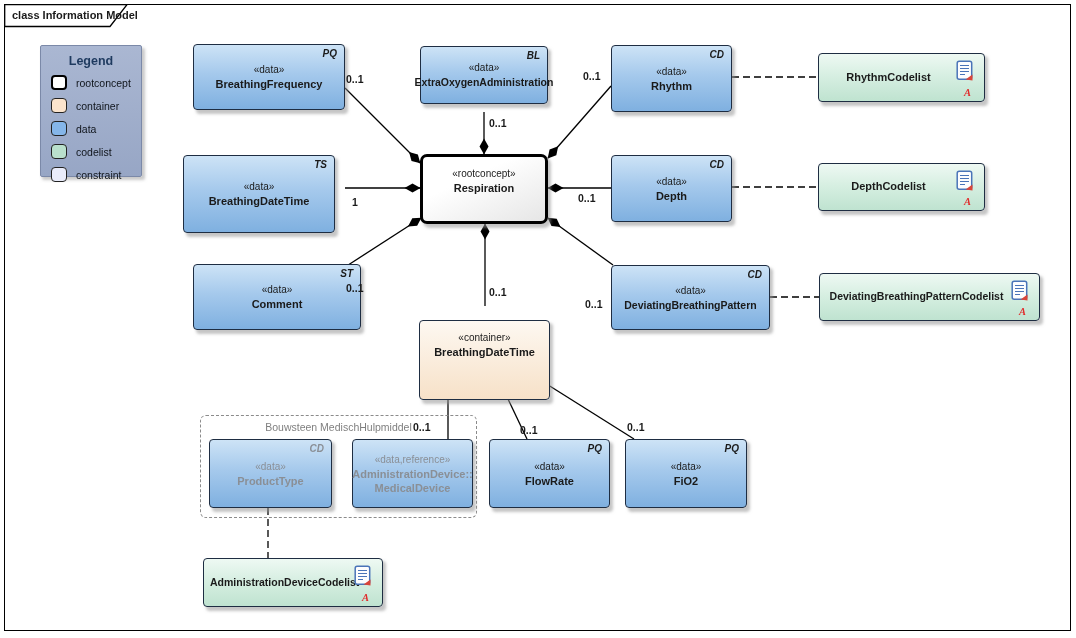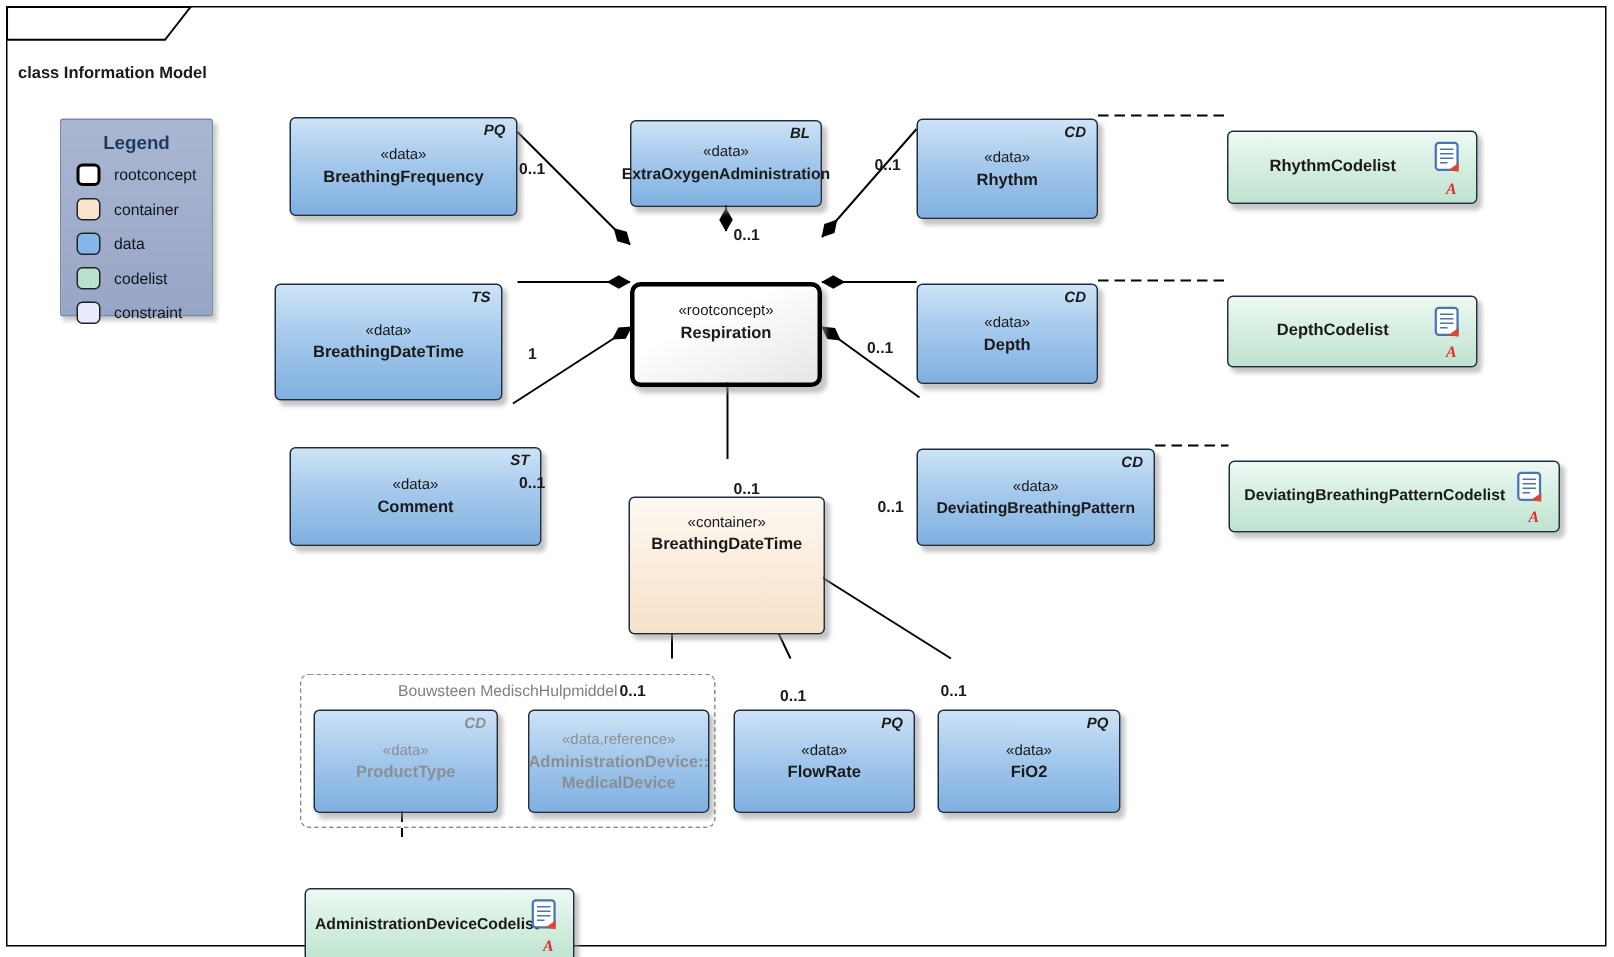--- a/index.html
+++ b/index.html
@@ -41,21 +41,21 @@
         font-weight:bold;font-style:italic;font-family:"Liberation Serif",serif;}
   
   .boundary{position:absolute;left:200px;top:415px;width:277px;height:103px;box-sizing:border-box;
             border:1.4px dashed #8b8b8b;border-radius:6px;}
   .boundary-label{position:absolute;left:0;right:0;top:5px;text-align:center;
                   font-size:10.5px;color:#7f7f7f;}
   
   .mult{position:absolute;font-size:10.5px;font-weight:bold;white-space:nowrap;}
   
   #edges{position:absolute;left:0;top:0;z-index:0;}
-  .node,.codelist,.legend,.boundary,.mult,.tab{z-index:2;margin-top:34px;}
+  .node,.codelist,.legend,.boundary,.mult,.tab{z-index:2;}
 </style>
 </head>
 <body>
 
 <div class="frame"></div>
 
 <svg id="edges" width="1076" height="638">
   <defs>
     <marker id="dia" markerUnits="userSpaceOnUse" markerWidth="18" markerHeight="12" refX="16.5" refY="6" orient="auto">
       <path d="M1,6 L9,1.5 L17,6 L9,10.5 Z" fill="#000"></path>
@@ -154,21 +154,21 @@
   <div class="stereo">«data»</div>
   <div class="nname">Comment</div>
 </div>
 
 <div class="node data-node" style="left:611px;top:265px;width:159px;height:65px">
   <span class="tag">CD</span>
   <div class="stereo">«data»</div>
   <div class="nname" style="font-size:10.5px">DeviatingBreathingPattern</div>
 </div>
 
-<div class="node container-node" style="left:419px;top:297px;width:131px;height:92px;justify-content:flex-start;padding-top:10px">
+<div class="node container-node" style="left:419px;top:320px;width:131px;height:80px;justify-content:flex-start;padding-top:10px">
   <div class="stereo">«container»</div>
   <div class="nname">BreathingDateTime</div>
 </div>
 
 <div class="boundary">
   <div class="boundary-label">Bouwsteen MedischHulpmiddel</div>
 </div>
 
 <div class="node data-node ref" style="left:209px;top:439px;width:123px;height:69px">
   <span class="tag">CD</span>

